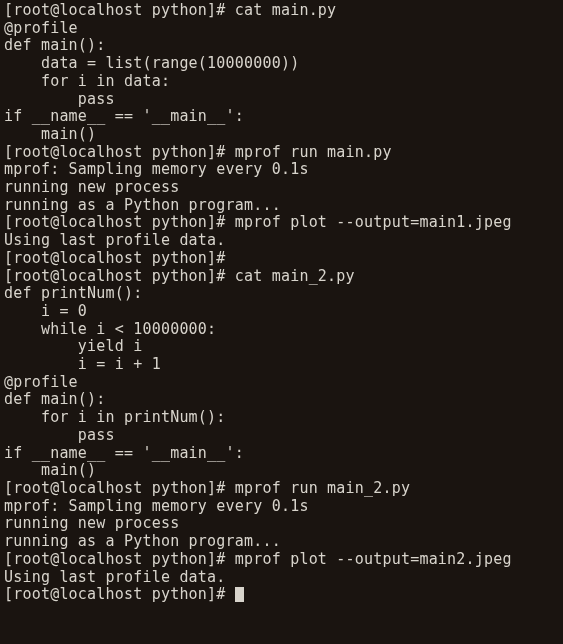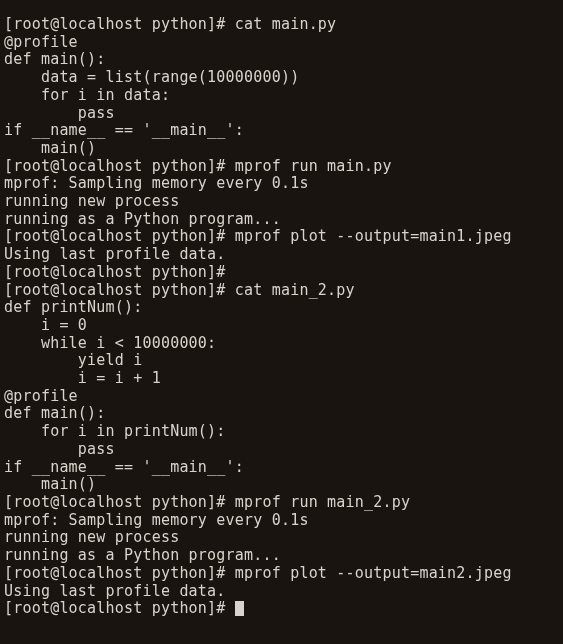--- a/index.html
+++ b/index.html
@@ -8,21 +8,21 @@
     width: 563px;
     height: 644px;
     background: #1a1410;
     overflow: hidden;
   }
   .terminal {
     font-family: "DejaVu Sans Mono", "Liberation Mono", "Consolas", monospace;
     font-size: 15px;
     line-height: 17.7px;
     color: #d8d4cc;
-    padding: 16px 4px;
+    padding: 2px 4px;
     white-space: pre;
     letter-spacing: 0.2px;
   }
   .line {
     display: block;
   }
   .cursor {
     display: inline-block;
     width: 9px;
     height: 15px;

